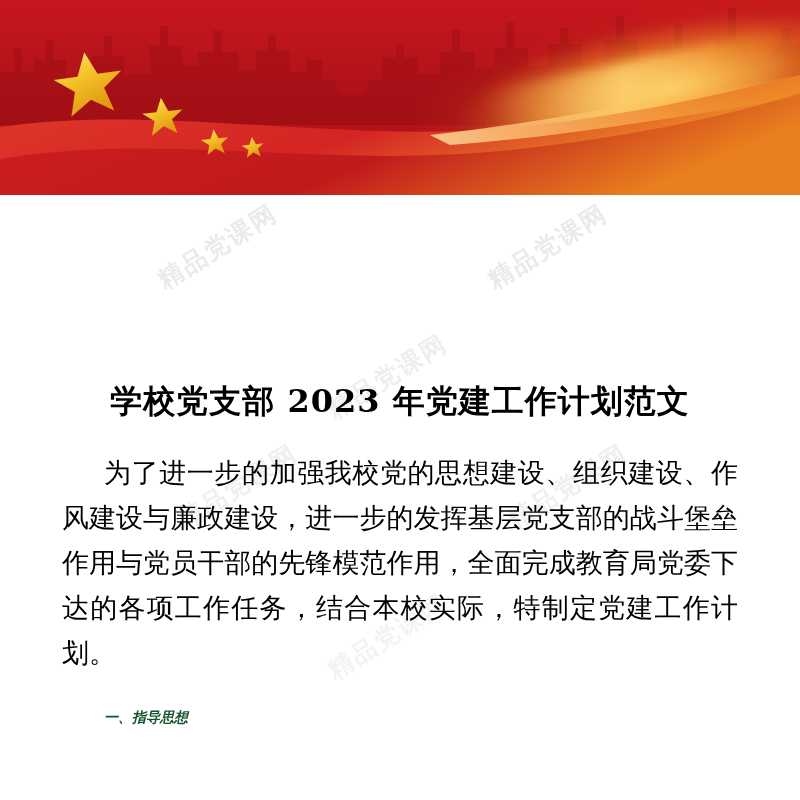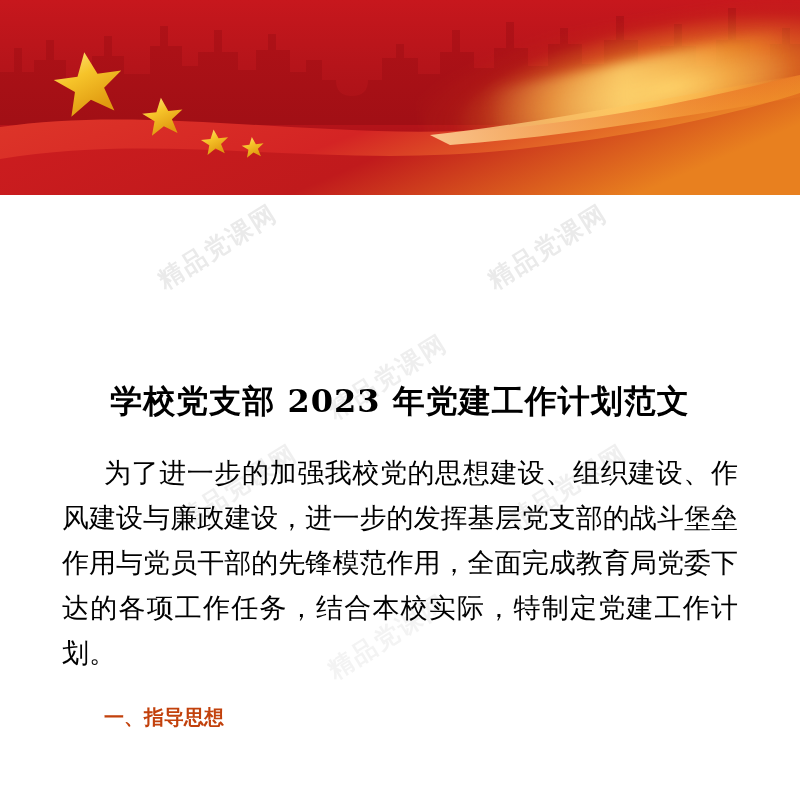--- a/index.html
+++ b/index.html
@@ -94,26 +94,27 @@
     margin: 26px 0 0 0;
     font-size: 27px;
     line-height: 45px;
     color: #000000;
     text-indent: 42px;
     font-family: "DejaVu Serif", "Liberation Serif", serif;
     text-align: justify;
   }
   h2.section-head {
     margin: 22px 0 0 0;
-    font-size: 20px;
+    font-size: 14px;
     line-height: 40px;
     font-weight: bold;
     text-indent: 42px;
     font-family: "DejaVu Sans", "Liberation Sans", sans-serif;
-    color: #c2410c;
+    color: #14532d;
+    font-style: italic;
   }
 
   
   .wm {
     position: absolute;
     color: rgba(150,150,150,0.20);
     font-size: 25px;
     font-weight: bold;
     font-family: "DejaVu Sans", "Liberation Sans", sans-serif;
     transform: rotate(-32deg);

